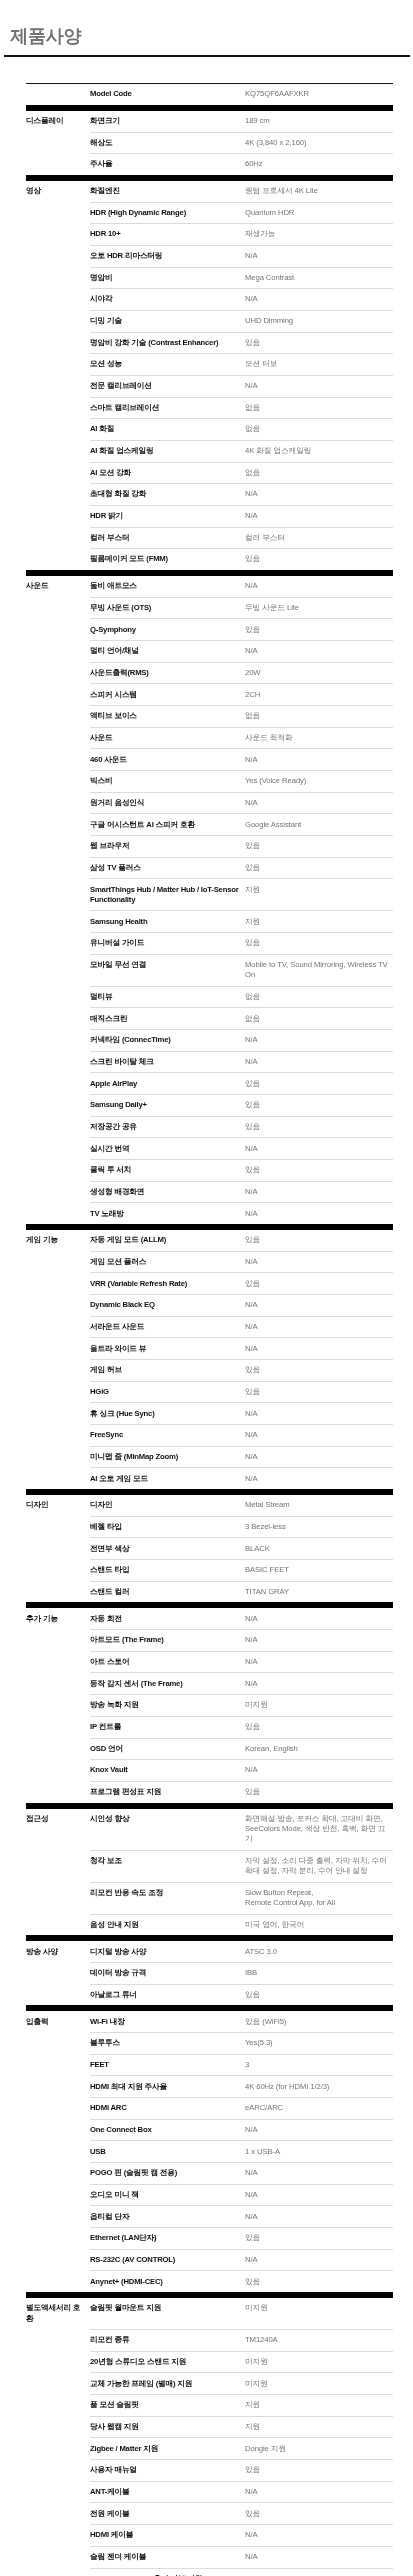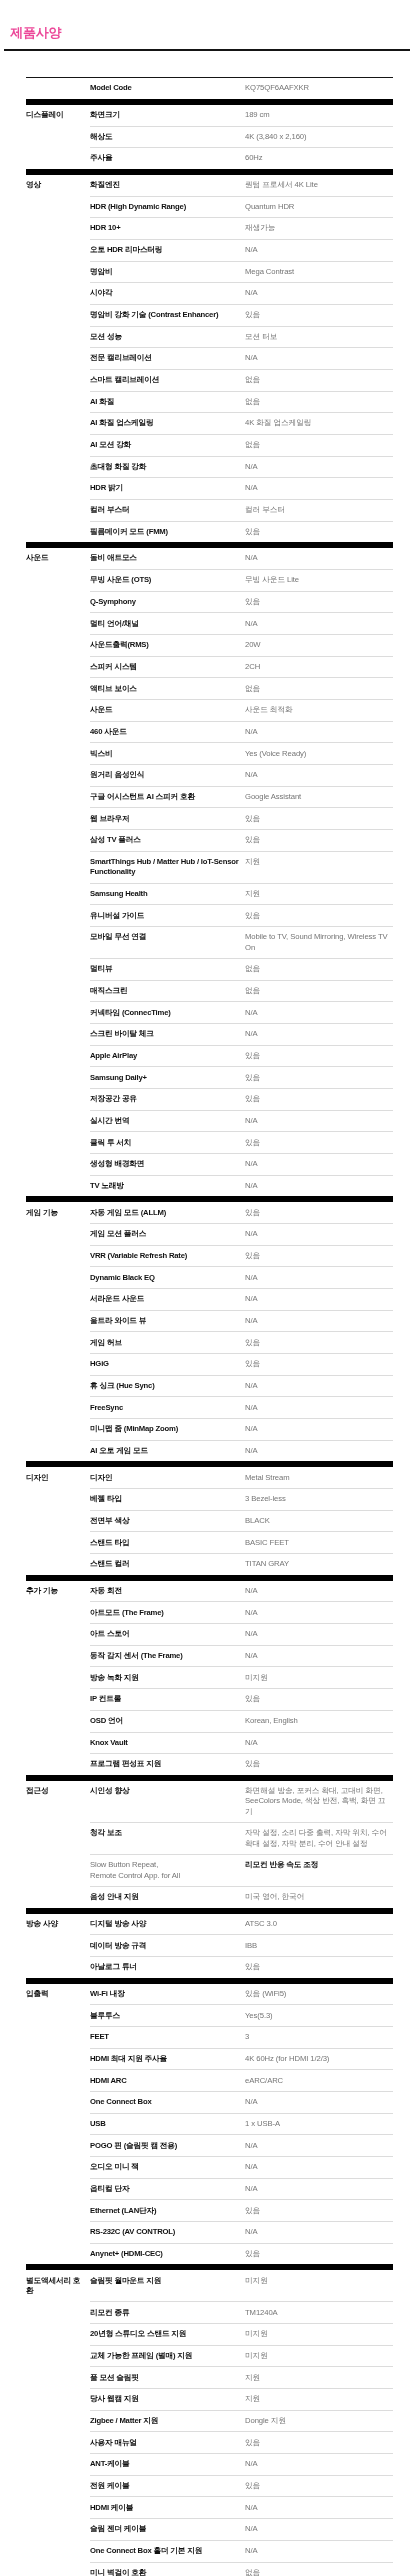--- a/index.html
+++ b/index.html
@@ -1,19 +1,19 @@
 <!DOCTYPE html>
 <html style="font-size:8.2px"><head>
 <meta charset="utf-8">
 <style>
   html,body{margin:0;padding:0;background:#ffffff;}
   body{width:414px;font-family:"Liberation Sans","DejaVu Sans",sans-serif;color:#1a1a1a;}
   .page{width:414px;}
   .header{margin:0 4.1px;padding:24px 0 7.2px 0;border-bottom:2.1px solid #151515;}
-  .header h1{margin:0 0 0 6.2px;font-size:13px;font-weight:800;letter-spacing:-0.3px;color:#ec4899;}
+  .header h1{margin:0 0 0 6.2px;font-size:18px;font-weight:800;letter-spacing:-0.3px;color:#737373;}
   .spec-table{margin:26px 21px 0 26px;border-top:1.5px solid #151515;border-bottom:1.5px solid #151515;}
   .row{display:grid;grid-template-columns:64px 155px auto;align-items:stretch;}
   .cell{padding:5.2px 0;font-size:7.7px;line-height:10.3px;}
   .cat{font-weight:700;color:#111;padding-right:5.2px;letter-spacing:-0.2px;}
   .name{font-weight:700;color:#111;padding-right:6.2px;letter-spacing:-0.2px;}
   .value{color:#757575;font-weight:400;white-space:pre-line;letter-spacing:-0.1px;}
   .row.inner .name,.row.inner .value{border-top:0.5px solid #dcdcdc;}
   .row.sec{border-top:6px solid #000000;}
 </style>
 </head>
@@ -70,20 +70,25 @@
         <div class="cell name">명암비</div>
         <div class="cell value">Mega Contrast</div>
       </div>
       <div class="row inner">
         <div class="cell cat"></div>
         <div class="cell name">시야각</div>
         <div class="cell value">N/A</div>
       </div>
       <div class="row inner">
         <div class="cell cat"></div>
+        <div class="cell name">디밍 기술</div>
+        <div class="cell value">UHD Dimming</div>
+      </div>
+      <div class="row inner">
+        <div class="cell cat"></div>
         <div class="cell name">명암비 강화 기술 (Contrast Enhancer)</div>
         <div class="cell value">있음</div>
       </div>
       <div class="row inner">
         <div class="cell cat"></div>
         <div class="cell name">모션 성능</div>
         <div class="cell value">모션 터보</div>
       </div>
       <div class="row inner">
         <div class="cell cat"></div>
@@ -410,23 +415,23 @@
         <div class="cell name">시인성 향상</div>
         <div class="cell value">화면해설 방송, 포커스 확대, 고대비 화면, SeeColors Mode, 색상 반전, 흑백, 화면 끄기</div>
       </div>
       <div class="row inner">
         <div class="cell cat"></div>
         <div class="cell name">청각 보조</div>
         <div class="cell value">자막 설정, 소리 다중 출력, 자막 위치, 수어 확대 설정, 자막 분리, 수어 안내 설정</div>
       </div>
       <div class="row inner">
         <div class="cell cat"></div>
+        <div class="cell name">리모컨 반응 속도 조정</div>
         <div class="cell value">Slow Button Repeat,
 Remote Control App. for All</div>
-        <div class="cell name">리모컨 반응 속도 조정</div>
       </div>
       <div class="row inner">
         <div class="cell cat"></div>
         <div class="cell name">음성 안내 지원</div>
         <div class="cell value">미국 영어, 한국어</div>
       </div>
       <div class="row sec">
         <div class="cell cat">방송 사양</div>
         <div class="cell name">디지털 방송 사양</div>
         <div class="cell value">ATSC 3.0</div>

